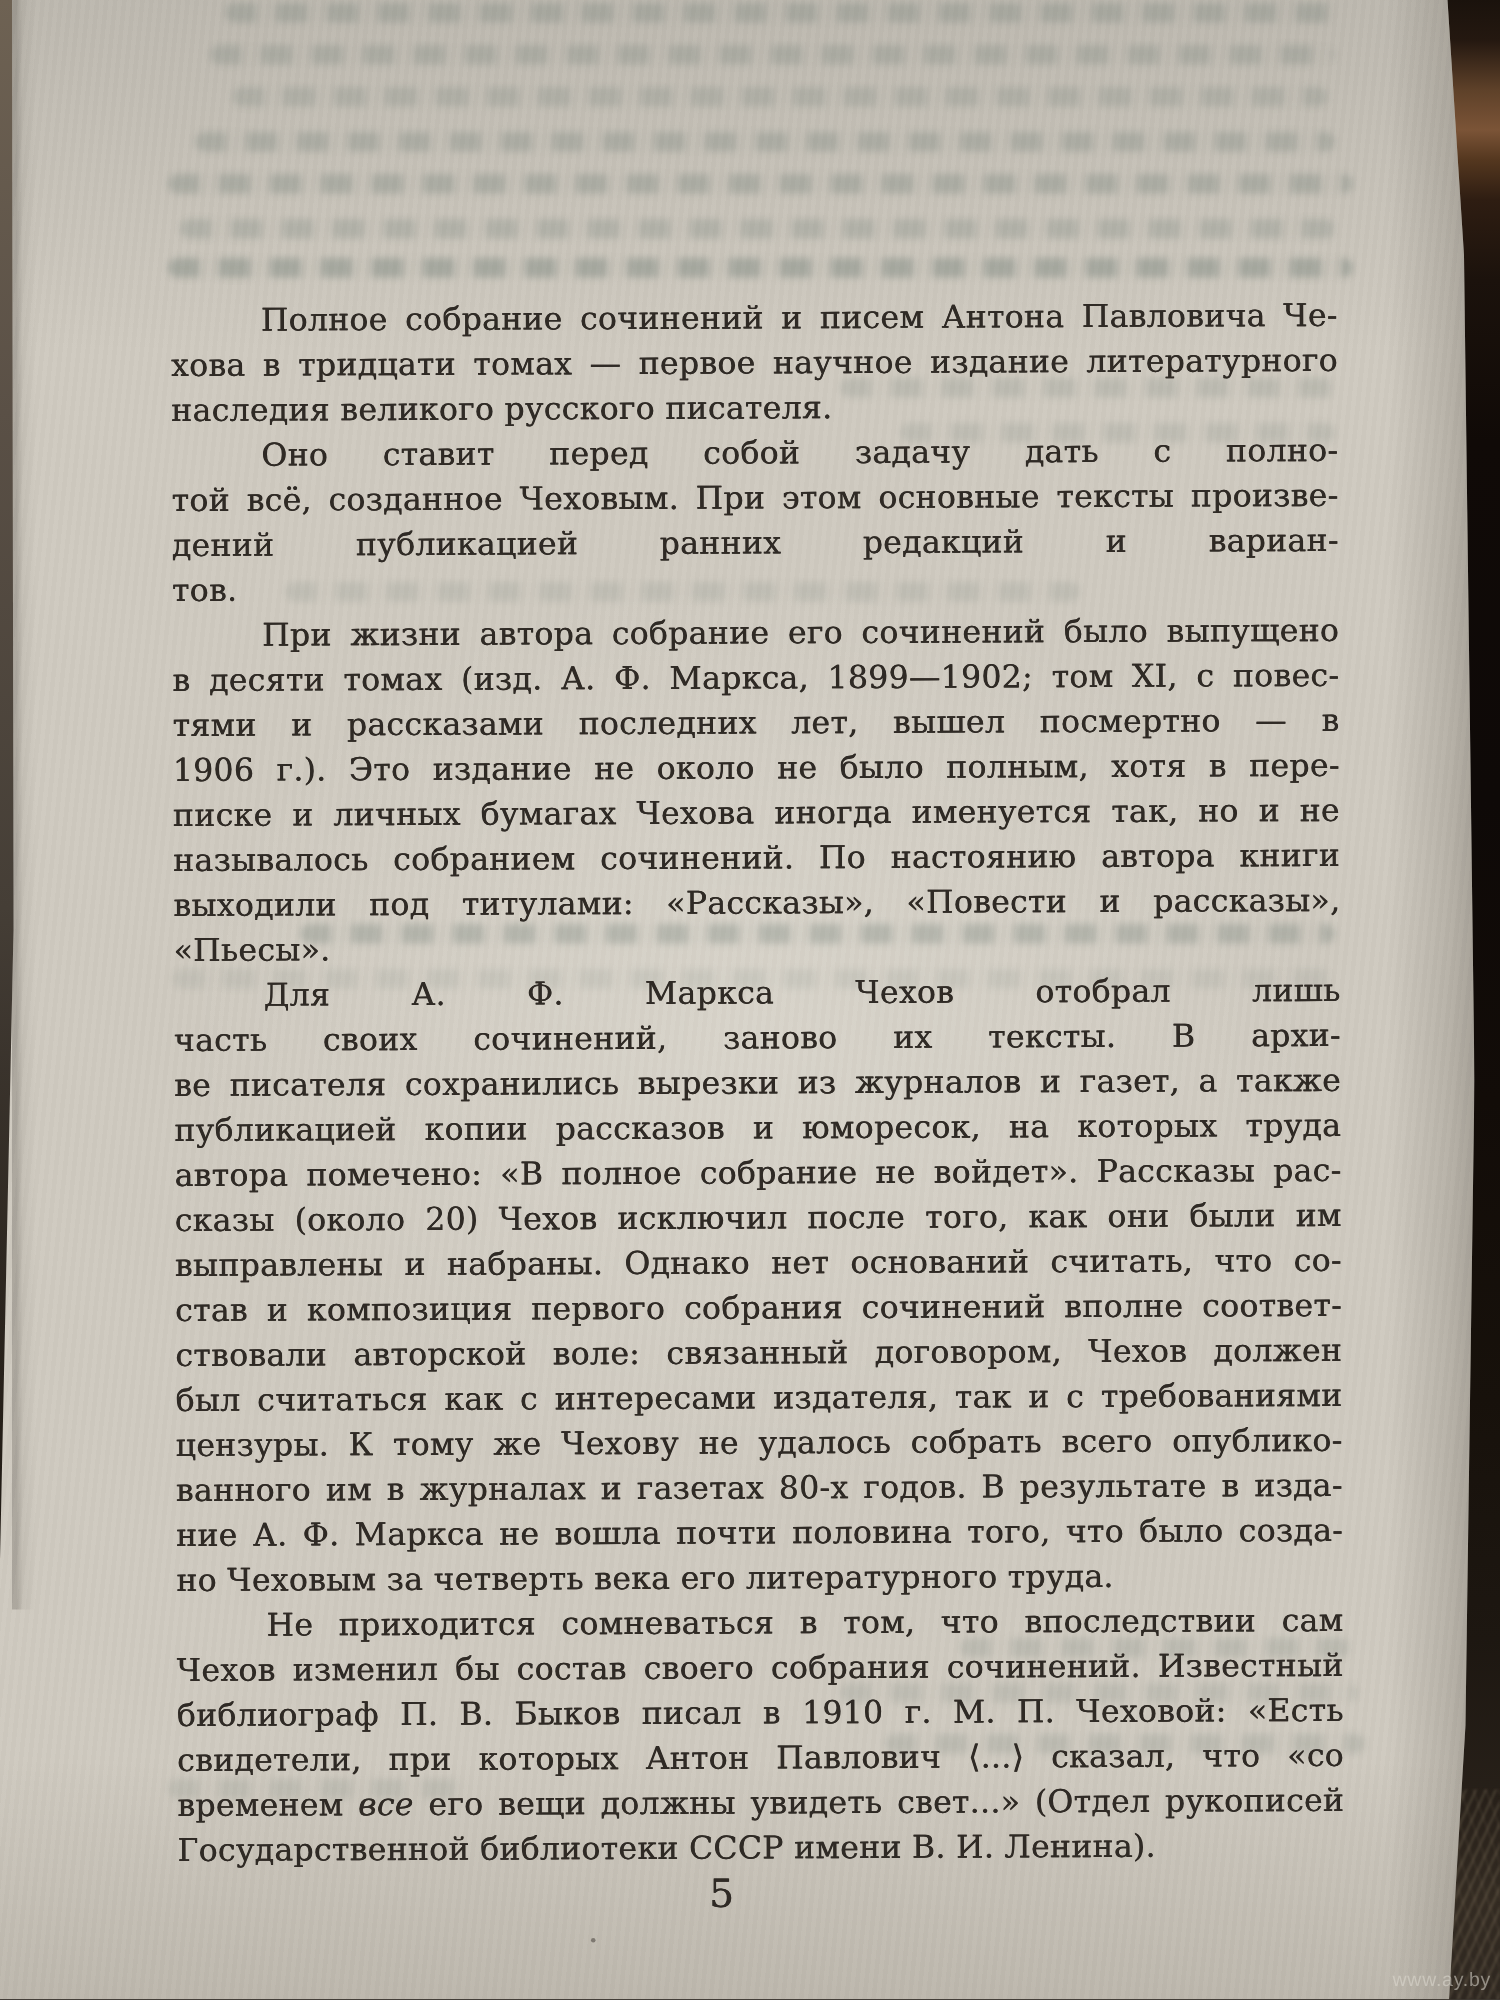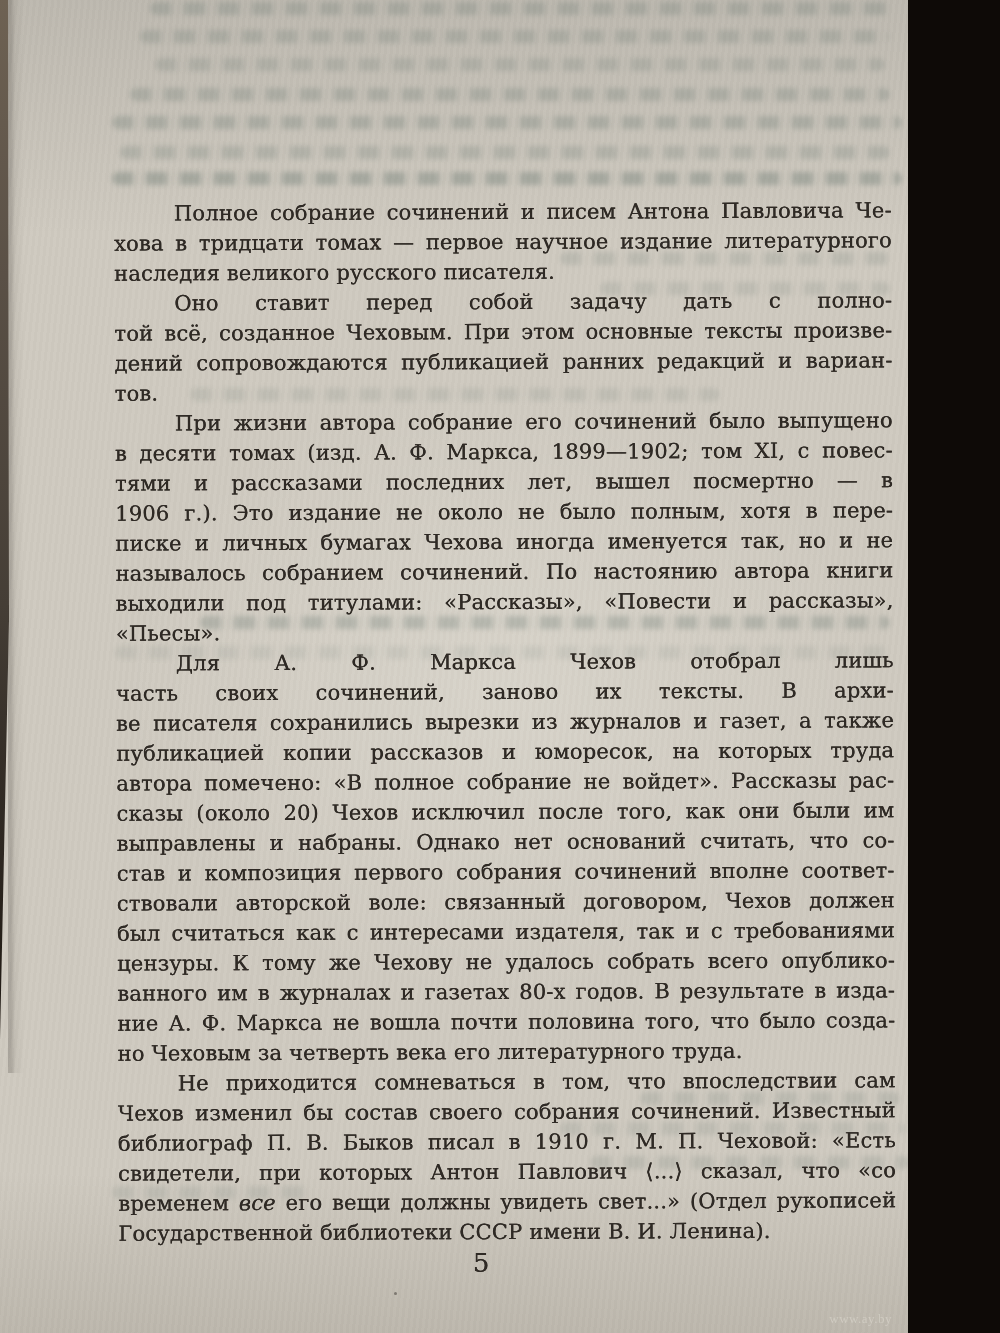--- a/index.html
+++ b/index.html
@@ -1,18 +1,18 @@
 <!DOCTYPE html>
 <html><head>
 <meta charset="utf-8">
 <style>
   html,body{margin:0;padding:0;background:#0e0a07;}
   .scene{
     position:relative;
-    width:908px;height:1333px;
+    width:1000px;height:1333px;
     overflow:hidden;
     font-family:"DejaVu Serif","Liberation Serif",serif;
   }
   
   .wood{
     position:absolute;inset:0;
     background:linear-gradient(180deg,
       #1a120c 0%, #241810 2%, #5e4129 4.5%, #7b5437 6.5%, #54371f 8%,
       #2e1d12 10%, #1b120c 14%, #100a07 22%, #0e0907 40%, #120c08 55%,
       #17110b 70%, #1d1711 82%, #272019 90%, #332b22 95%, #2e2720 100%);
@@ -69,22 +69,22 @@
   .line.last{display:block;text-align:left;}
   .line i{font-style:italic;}
   .page-number{
     position:absolute;left:116px;top:1248px;width:730px;
     text-align:center;color:#2f2a25;font-size:26px;line-height:30px;
     text-shadow:0.3px 0 0 currentColor;
   }
   .ink-speck{position:absolute;left:394px;top:1292px;width:3px;height:3px;
     border-radius:50%;background:rgba(70,64,58,0.55);}
   .watermark{
-    position:absolute;right:16px;bottom:6px;
-    font-family:Liberation Serif, serif;
+    position:absolute;right:6px;bottom:6px;
+    font-family:Liberation Sans, sans-serif;
     font-size:13px;letter-spacing:0.5px;
     color:rgba(222,219,209,0.55);
   }
 </style>
 </head>
 <body>
 
 <div class="scene">
   <div class="wood"></div>
   <div class="wood-scratches"></div>
@@ -159,21 +159,20 @@
             <span>созданное</span>
             <span>Чеховым.</span>
             <span>При</span>
             <span>этом</span>
             <span>основные</span>
             <span>тексты</span>
             <span>произве-</span>
           </div>
           <div class="line">
             <span>дений</span>
-            <span>сопровождаются</span>
             <span>публикацией</span>
             <span>ранних</span>
             <span>редакций</span>
             <span>и</span>
             <span>вариан-</span>
           </div>
           <div class="line last">тов.</div>
         </div>
         <div>
           <div class="line indent">

